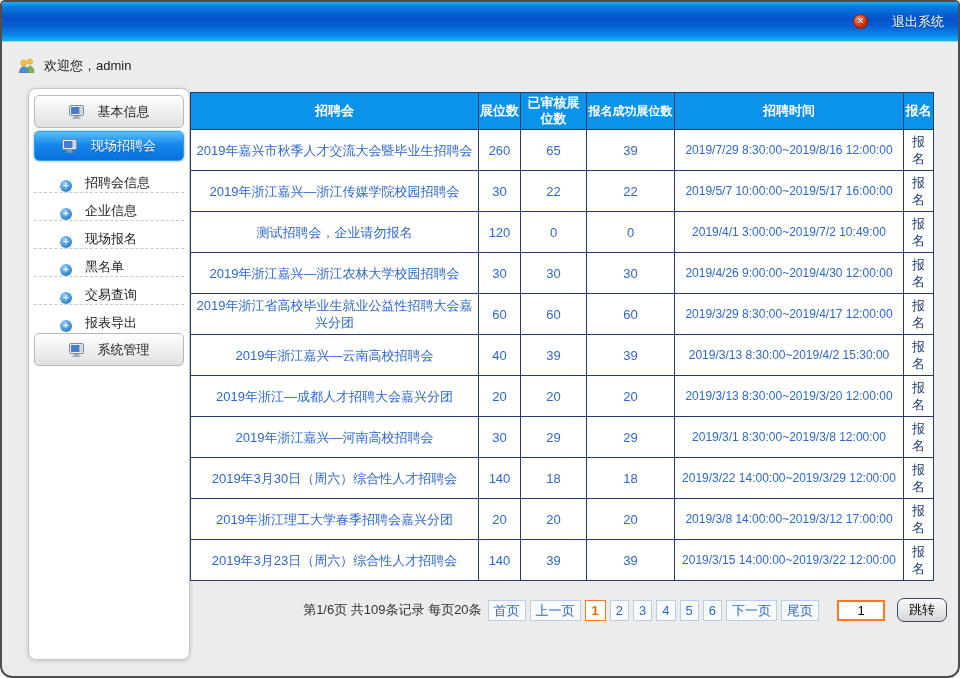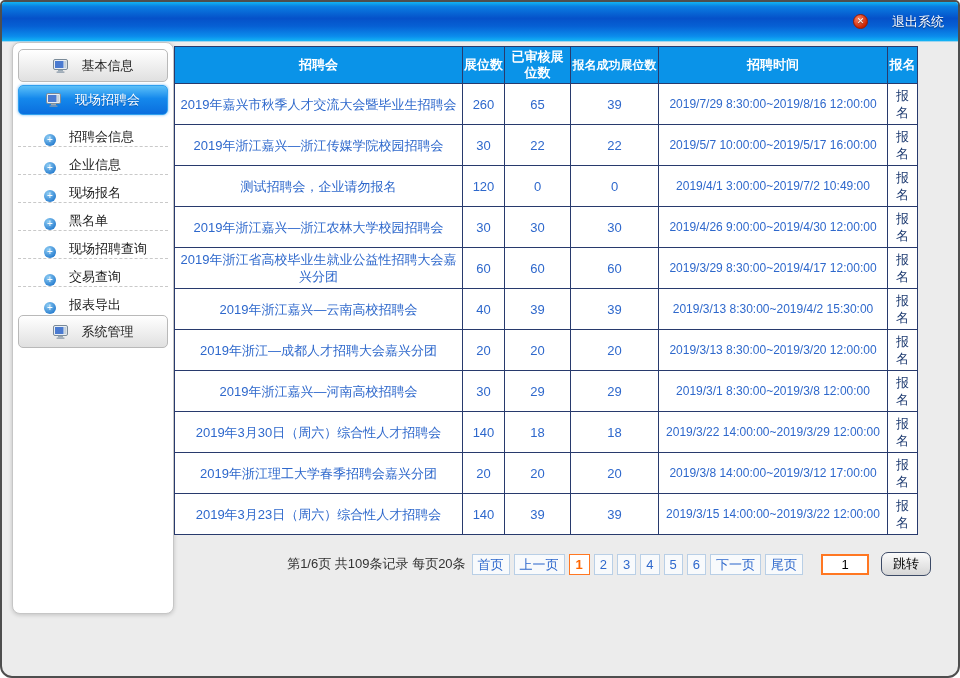--- a/index.html
+++ b/index.html
@@ -28,21 +28,21 @@
     border:1px solid #991a00; color:#fff; font-size:9px; line-height:13px;
     text-align:center; display:inline-block; font-weight:bold;
   }
   .logout-icon::before { content:"✕"; }
 
   
   .welcome { height:46px; padding:15px 0 0 16px; display:flex; align-items:flex-start; gap:7px;
              color:#222; font-size:13px; }
 
   
-  .content { display:flex; align-items:flex-start; padding:0 10px; }
+  .content { display:flex; align-items:flex-start; padding:0 26px; }
 
   
   .sidebar {
     width:162px; height:572px; background:#fff;
     border:1px solid #c6c6c6; border-radius:8px;
     box-shadow:0 1px 4px rgba(0,0,0,.18); padding:5px; flex:none;
   }
   .side-btn {
     height:33px; margin:1px 0 3px; border-radius:5px; cursor:pointer;
     display:flex; align-items:center; justify-content:center; gap:13px;
@@ -110,20 +110,29 @@
 
 <div class="page">
 
   <div class="topbar">
     <div class="logout">
       <span class="logout-icon"></span>
       <span>退出系统</span>
     </div>
   </div>
 
+  <div class="welcome">
+    <svg width="19" height="16" viewBox="0 0 19 16">
+      <path d="M8 15.5 C8 11.8 9.8 9.2 12 9.2 C14.2 9.2 16 11.8 16 15.5 Z" fill="#7ab648" stroke="#4e7d2a" stroke-width="0.5"></path>
+      <circle cx="12" cy="4.6" r="2.7" fill="#f5c33b" stroke="#c89020" stroke-width="0.5"></circle>
+      <path d="M1.5 16 C1.5 12 3.4 9.8 5.8 9.8 C8.2 9.8 10.1 12 10.1 16 Z" fill="#4f8fd5" stroke="#2b5e9e" stroke-width="0.5"></path>
+      <circle cx="5.8" cy="6" r="2.9" fill="#f5c33b" stroke="#c89020" stroke-width="0.5"></circle>
+    </svg>
+    <span>欢迎您，admin</span>
+  </div>
 
   <div class="content">
 
     <aside class="sidebar">
       <div>
   <div class="side-btn">
     <svg class="monitor-icon" width="16" height="14" viewBox="0 0 16 14">
       <rect x="0.5" y="0.5" width="14" height="10" rx="1.5" fill="#e9eef3" stroke="#7a8a98"></rect>
       <rect x="2" y="2" width="8.5" height="7" fill="#4a7ad0"></rect>
       <rect x="11.2" y="2" width="2.2" height="7" fill="#c4d0da"></rect>
@@ -158,24 +167,20 @@
   <div class="side-sub">
     <span class="plus-icon"></span>
     <span>现场报名</span>
   </div>
 
   <div class="side-sub">
     <span class="plus-icon"></span>
     <span>黑名单</span>
   </div>
 
-  <div class="side-sub">
-    <span class="plus-icon"></span>
-    <span>现场招聘查询</span>
-  </div>
 
   <div class="side-sub">
     <span class="plus-icon"></span>
     <span>交易查询</span>
   </div>
 
   <div class="side-sub">
     <span class="plus-icon"></span>
     <span>报表导出</span>
   </div>

